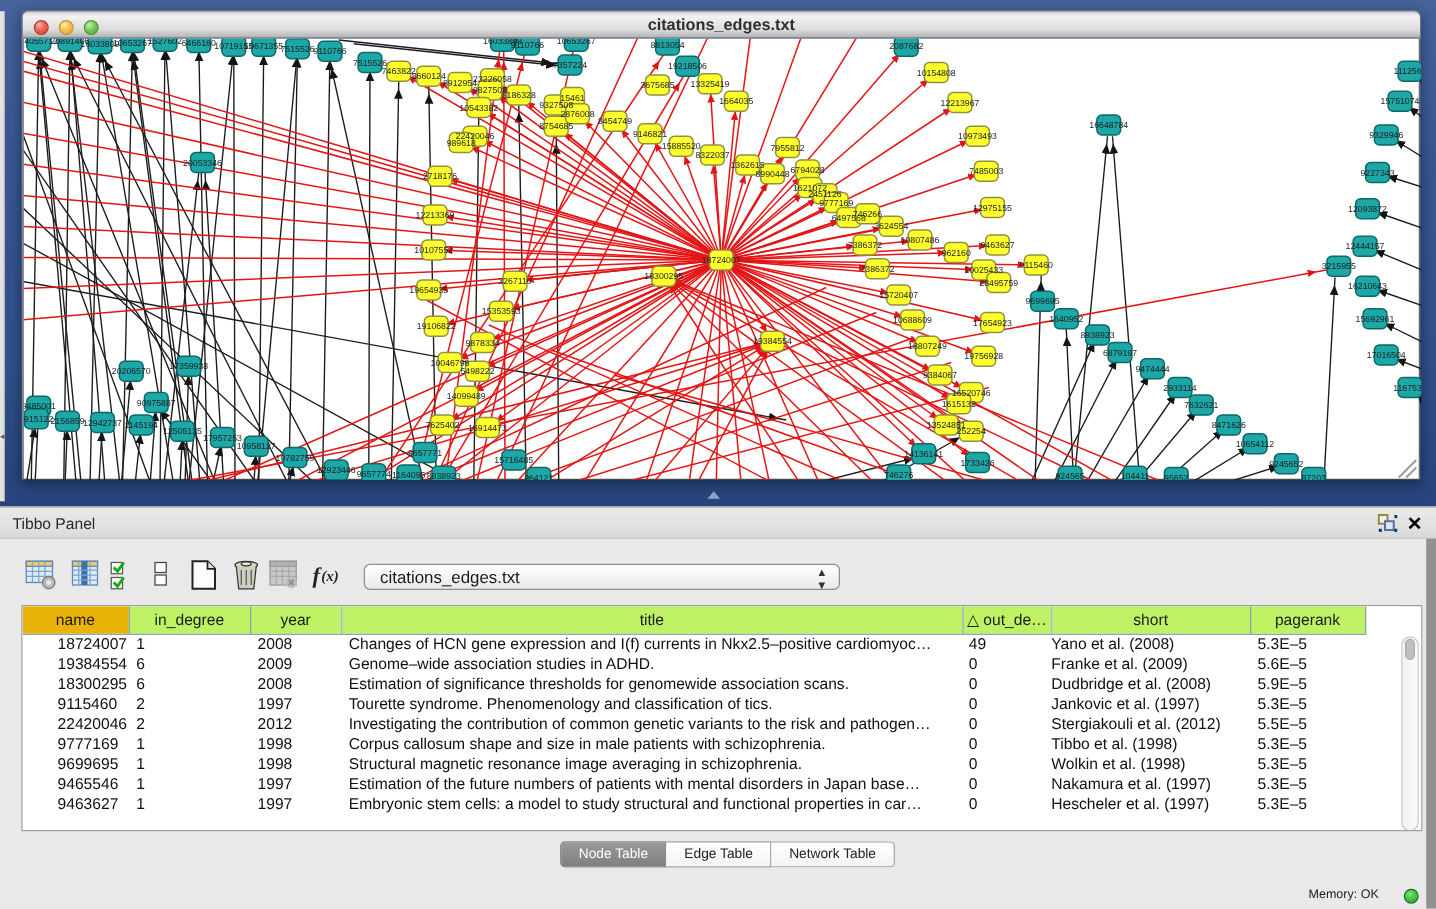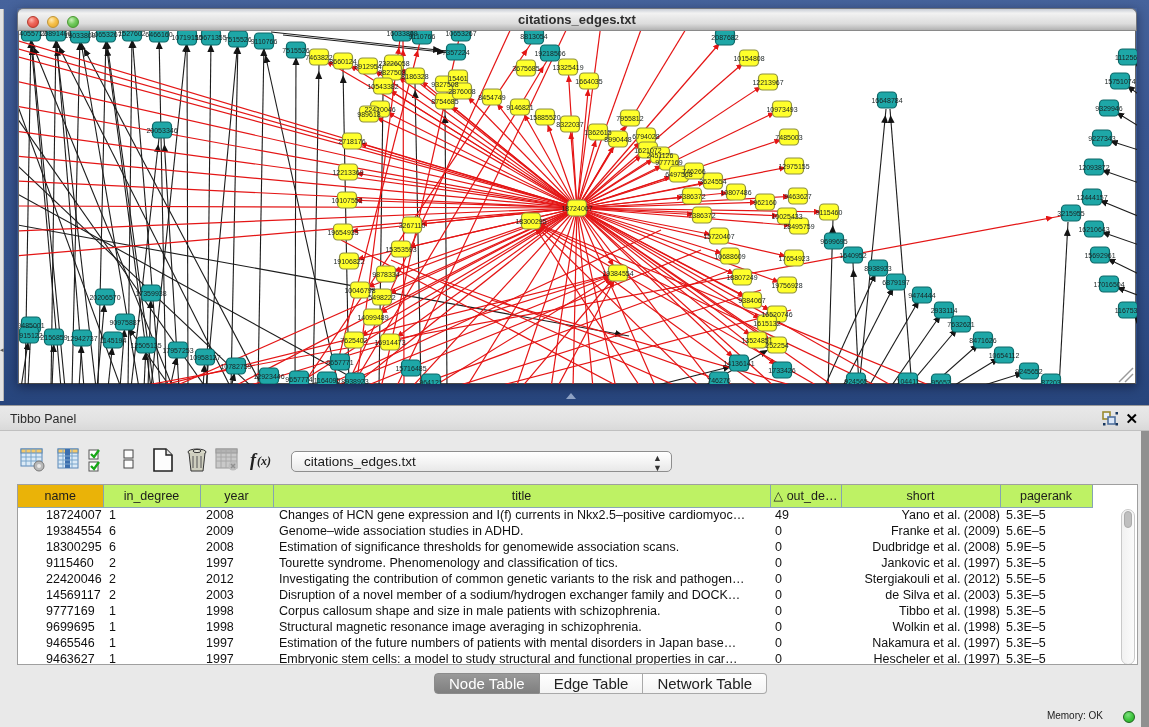--- a/index.html
+++ b/index.html
@@ -25,25 +25,25 @@
 #ddar{position:absolute;right:9px;top:1px;font-size:9px;color:#333;line-height:10px;text-align:center}
 #tbl{position:absolute;left:17px;top:79px;width:1121px;height:181px;background:#fff;border:1px solid #9f9f9f;overflow:hidden}
 table{border-collapse:collapse;table-layout:fixed;width:1103px;font-size:12.5px;color:#101010}
 th{background:#bef264;border-right:1px solid #85a3b2;border-bottom:1px solid #8aa8b6;font-weight:normal;font-size:12.5px;height:22px;color:#1c1c1c;overflow:hidden;white-space:nowrap}
 th.c1{background:#eab308;width:85px}
 th.c2{width:97px}th.c3{width:73px}th.c4{width:497px}th.c5{width:71px}th.c6{width:159px}th.c7{width:92px}
 th.c8{width:29px;background:#fff;border:none}
 td{height:16px;overflow:hidden;white-space:nowrap;padding:0 0 0 6px}
 td.c1{padding-left:28px}
 td.c5{padding-left:5px}
-td.c6{text-align:right;padding:0}
+td.c6{text-align:left;padding:0}
 tr{height:16px}
 #vscroll{position:absolute;right:2px;top:24px;width:14px;height:156px;background:linear-gradient(90deg,#f1f1f1,#fbfbfb);border:1px solid #c9c9c9;border-radius:7px}
 #vthumb{position:absolute;left:2px;top:1px;width:8px;height:17px;background:#bfbfbf;border:1px solid #ababab;border-radius:5px}
-#tabs{position:absolute;left:434px;top:268px;height:21px;display:flex;font-size:15px}
+#tabs{position:absolute;left:448px;top:268px;height:21px;display:flex;font-size:11px}
 .tab{border:1px solid #a9a9a9;border-left:none;background:linear-gradient(180deg,#ffffff,#f3f3f3);color:#222;line-height:19px;padding:0 14px}
 .tab.sel{background:linear-gradient(180deg,#999999,#7f7f7f);color:#fff;border:1px solid #8b8b8b;border-radius:4px 0 0 4px}
 .tab.last{border-radius:0 4px 4px 0}
 #mem{position:absolute;right:46px;top:305px;font-size:10px;color:#222}
 #dot{position:absolute;right:14px;top:306px;width:12px;height:12px;border-radius:50%;background:radial-gradient(circle at 40% 30%,#7de07d 0,#3cc43c 55%,#2aa62a 100%);border:1px solid #1d661d}
 #rstrip{position:absolute;right:0;top:26px;width:8px;height:296px;background:#909090}
 </style></head><body>
 <div id="app">
   <div id="net">
     <div id="win">
@@ -672,30 +672,20 @@
               <td class="c1">22420046</td>
               <td class="c2">2</td>
               <td class="c3">2012</td>
               <td class="c4">Investigating the contribution of common genetic variants to the risk and pathogen…</td>
               <td class="c5">0</td>
               <td class="c6">Stergiakouli et al. (2012)</td>
               <td class="c7">5.5E–5</td>
               <td class="c8"></td>
             </tr>
             <tr>
-              <td class="c1">14569117</td>
-              <td class="c2">2</td>
-              <td class="c3">2003</td>
-              <td class="c4">Disruption of a novel member of a sodium/hydrogen exchanger family and DOCK…</td>
-              <td class="c5">0</td>
-              <td class="c6">de Silva et al. (2003)</td>
-              <td class="c7">5.3E–5</td>
-              <td class="c8"></td>
-            </tr>
-            <tr>
               <td class="c1">9777169</td>
               <td class="c2">1</td>
               <td class="c3">1998</td>
               <td class="c4">Corpus callosum shape and size in male patients with schizophrenia.</td>
               <td class="c5">0</td>
               <td class="c6">Tibbo et al. (1998)</td>
               <td class="c7">5.3E–5</td>
               <td class="c8"></td>
             </tr>
             <tr>

